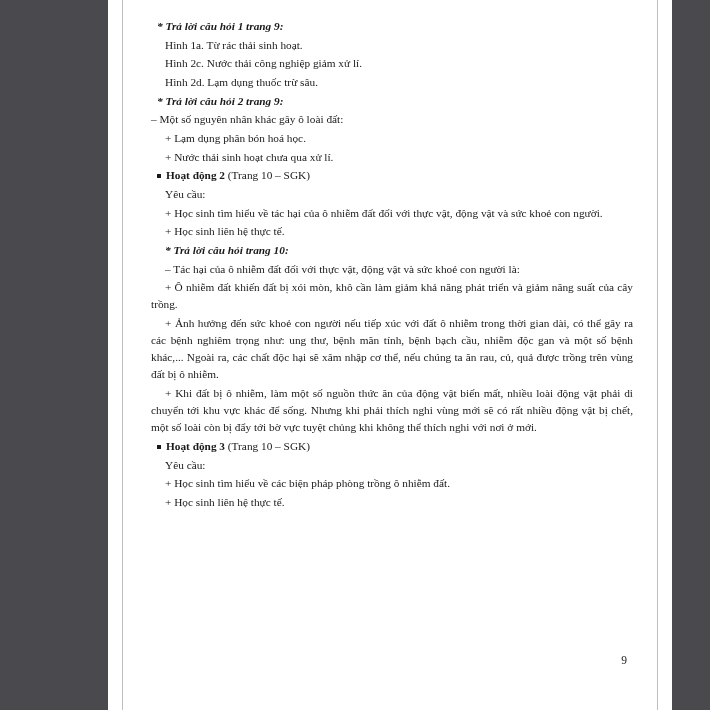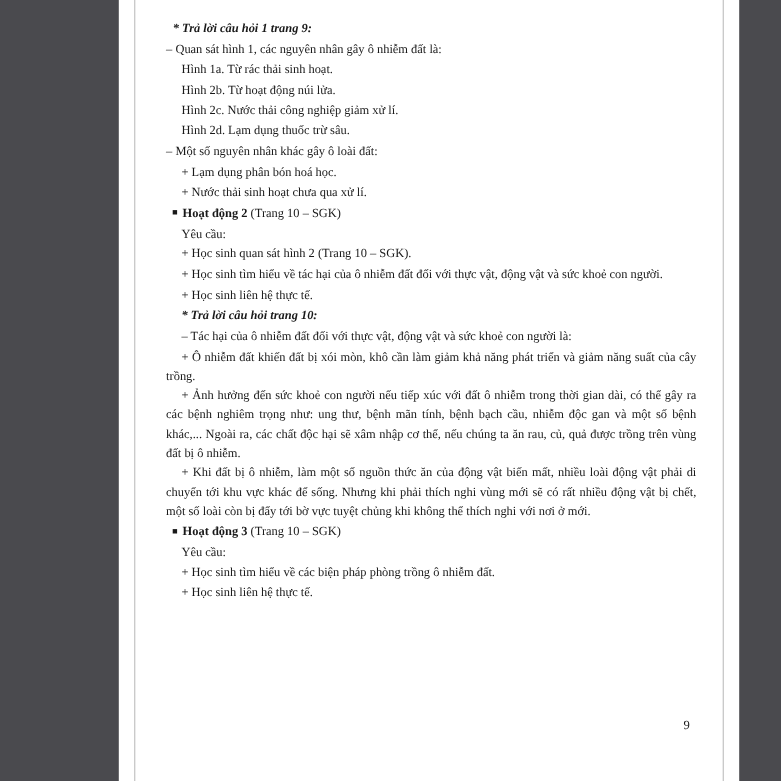--- a/index.html
+++ b/index.html
@@ -87,35 +87,33 @@
   }
 </style>
 </head>
 <body>
 
 <div class="page-wrap">
   <div class="page-inner">
     <div class="content">
 
       <p class="b-i heading-row">* Trả lời câu hỏi 1 trang 9:</p>
-      <p class="hang indent-2">– Quan sát hình 1, các nguyên nhân gây ô nhiễm đất là:</p>
       <p class="indent-2">Hình 1a. Từ rác thải sinh hoạt.</p>
-      <p class="indent-2">Hình 2b. Từ hoạt động núi lửa.</p>
       <p class="indent-2">Hình 2c. Nước thải công nghiệp giảm xử lí.</p>
       <p class="indent-2">Hình 2d. Lạm dụng thuốc trừ sâu.</p>
 
+      <p class="b-i heading-row">* Trả lời câu hỏi 2 trang 9:</p>
       <p class="hang indent-2">– Một số nguyên nhân khác gây ô loài đất:</p>
       <p class="indent-2">+ Lạm dụng phân bón hoá học.</p>
       <p class="indent-2">+ Nước thải sinh hoạt chưa qua xử lí.</p>
 
       <p class="heading-row">
         <span class="sq"></span><span class="bold">Hoạt động 2</span><span> (Trang 10 – SGK)</span>
       </p>
       <p class="ital indent-2">Yêu cầu:</p>
-      <p class="indent-2">+ Học sinh quan sát hình 2 (Trang 10 – SGK).</p>
       <p class="hang-wide">+ Học sinh tìm hiểu về tác hại của ô nhiễm đất đối với thực vật, động vật và sức khoẻ con người.</p>
       <p class="indent-2">+ Học sinh liên hệ thực tế.</p>
 
       <p class="b-i indent-2">* Trả lời câu hỏi trang 10:</p>
       <p class="hang-wide">– Tác hại của ô nhiễm đất đối với thực vật, động vật và sức khoẻ con người là:</p>
       <p class="hang-wide">+ Ô nhiễm đất khiến đất bị xói mòn, khô cần làm giảm khả năng phát triển và giảm năng suất của cây trồng.</p>
       <p class="hang-wide">+ Ảnh hưởng đến sức khoẻ con người nếu tiếp xúc với đất ô nhiễm trong thời gian dài, có thể gây ra các bệnh nghiêm trọng như: ung thư, bệnh mãn tính, bệnh bạch cầu, nhiễm độc gan và một số bệnh khác,... Ngoài ra, các chất độc hại sẽ xâm nhập cơ thể, nếu chúng ta ăn rau, củ, quả được trồng trên vùng đất bị ô nhiễm.</p>
       <p class="hang-wide">+ Khi đất bị ô nhiễm, làm một số nguồn thức ăn của động vật biến mất, nhiều loài động vật phải di chuyển tới khu vực khác để sống. Nhưng khi phải thích nghi vùng mới sẽ có rất nhiều động vật bị chết, một số loài còn bị đẩy tới bờ vực tuyệt chủng khi không thể thích nghi với nơi ở mới.</p>
 
       <p class="heading-row">

